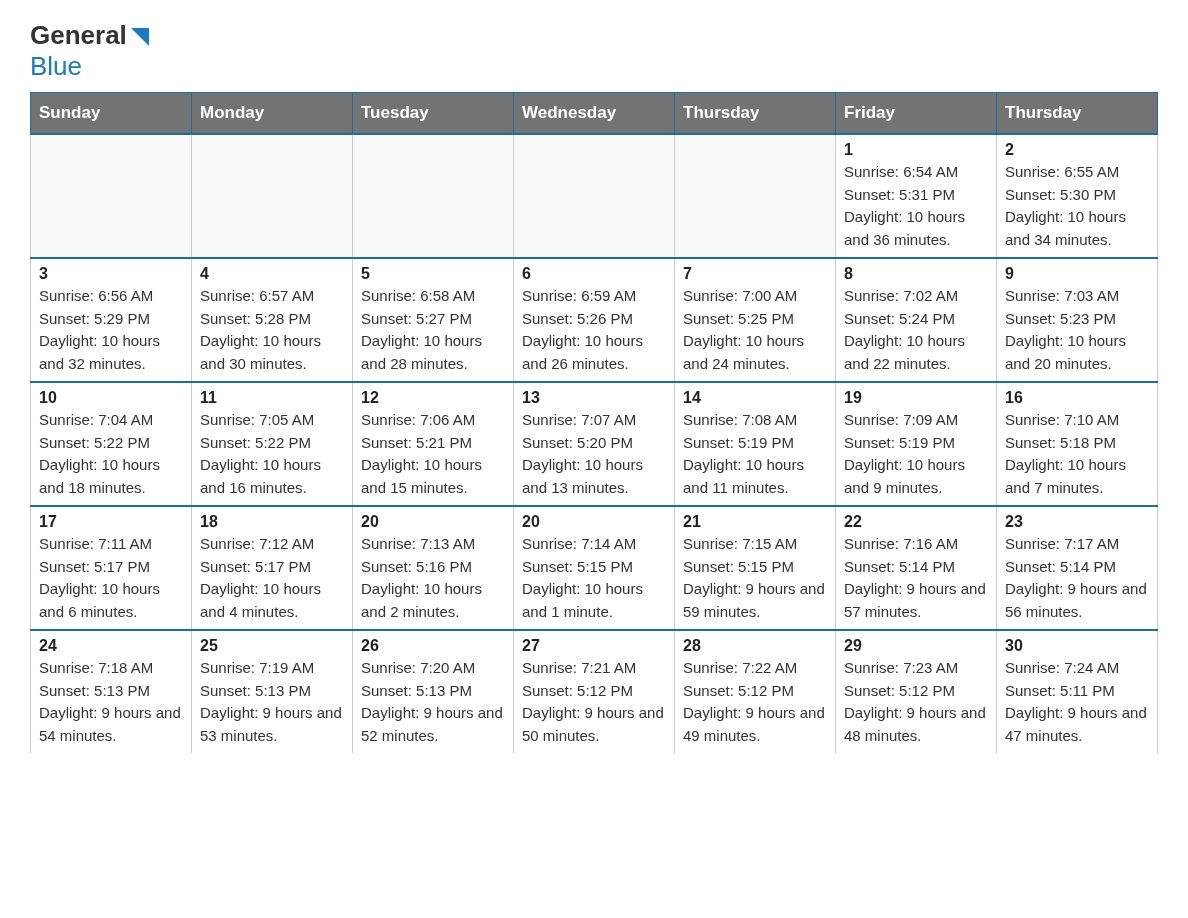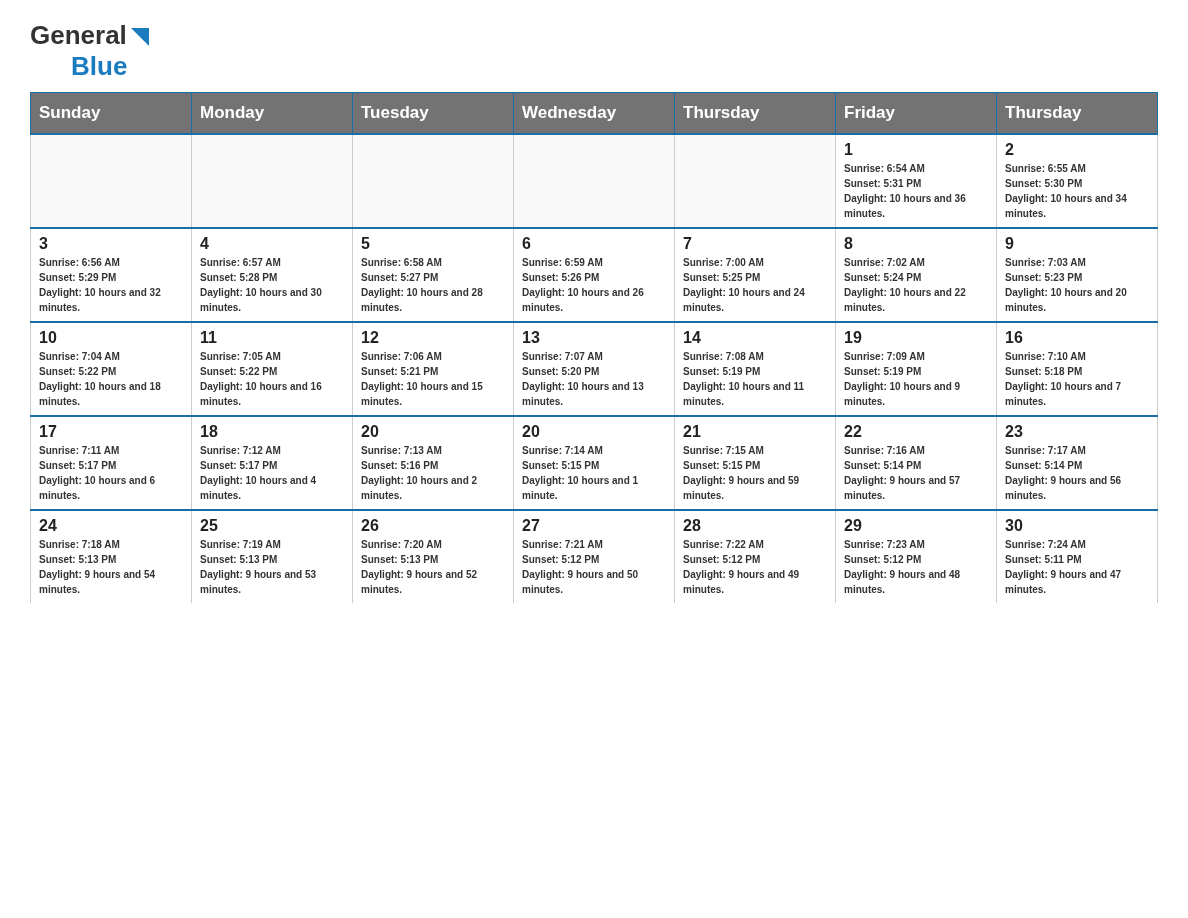--- a/index.html
+++ b/index.html
@@ -68,24 +68,23 @@
       border-top: 2px solid #1a6ea8;
     }
     .day-number {
       font-size: 16px;
       font-weight: bold;
       color: #222;
       display: block;
       margin-bottom: 2px;
     }
     .day-info {
-      font-size: 10px;
+      font-size: 15px;
       color: #333;
       line-height: 1.5;
-      font-weight: bold;
     }
     .empty-cell {
       background: #f9f9f9;
     }
     .logo-row {
       display: flex;
       align-items: center;
     }
     .logo-text-general {
       font-size: 26px;
@@ -98,21 +97,21 @@
 
 <div class="header">
   <div class="logo">
     <div class="logo-row">
       <span class="logo-text-general">General</span>
       <svg width="22" height="22" viewBox="0 0 22 22" style="margin-left:2px; margin-top:2px;">
         <polygon points="2,2 20,2 20,20" fill="#1a7bbf"></polygon>
       </svg>
     </div>
     <div>
-      <span style="font-size:26px; font-weight:bold; color:#1a7bbf;margin-left:41px;">Blue</span>
+      <span style="font-size:26px; font-weight:normal; color:#1a7bbf;">Blue</span>
     </div>
   </div>
   <div class="title-block">
   </div>
 </div>
 
 <table class="calendar">
   <thead>
     <tr>
       <th>Sunday</th>

